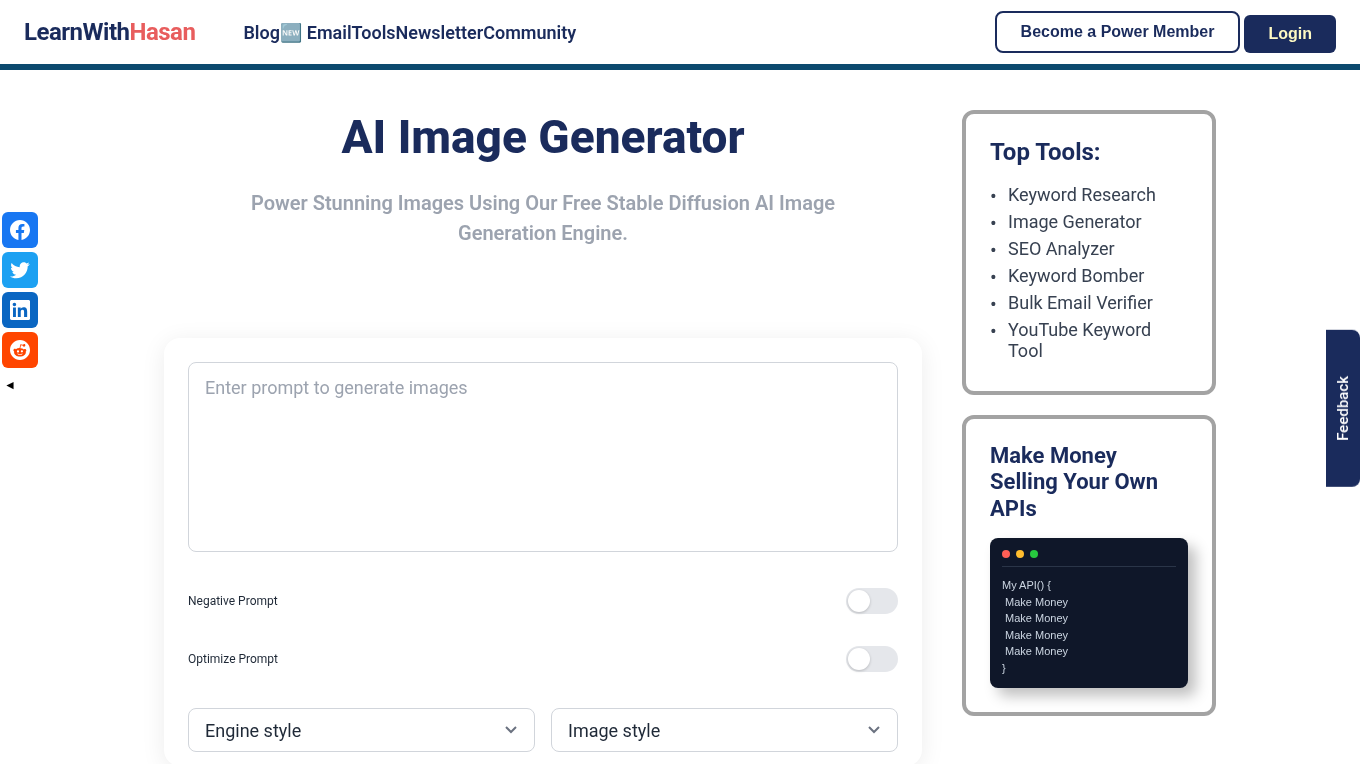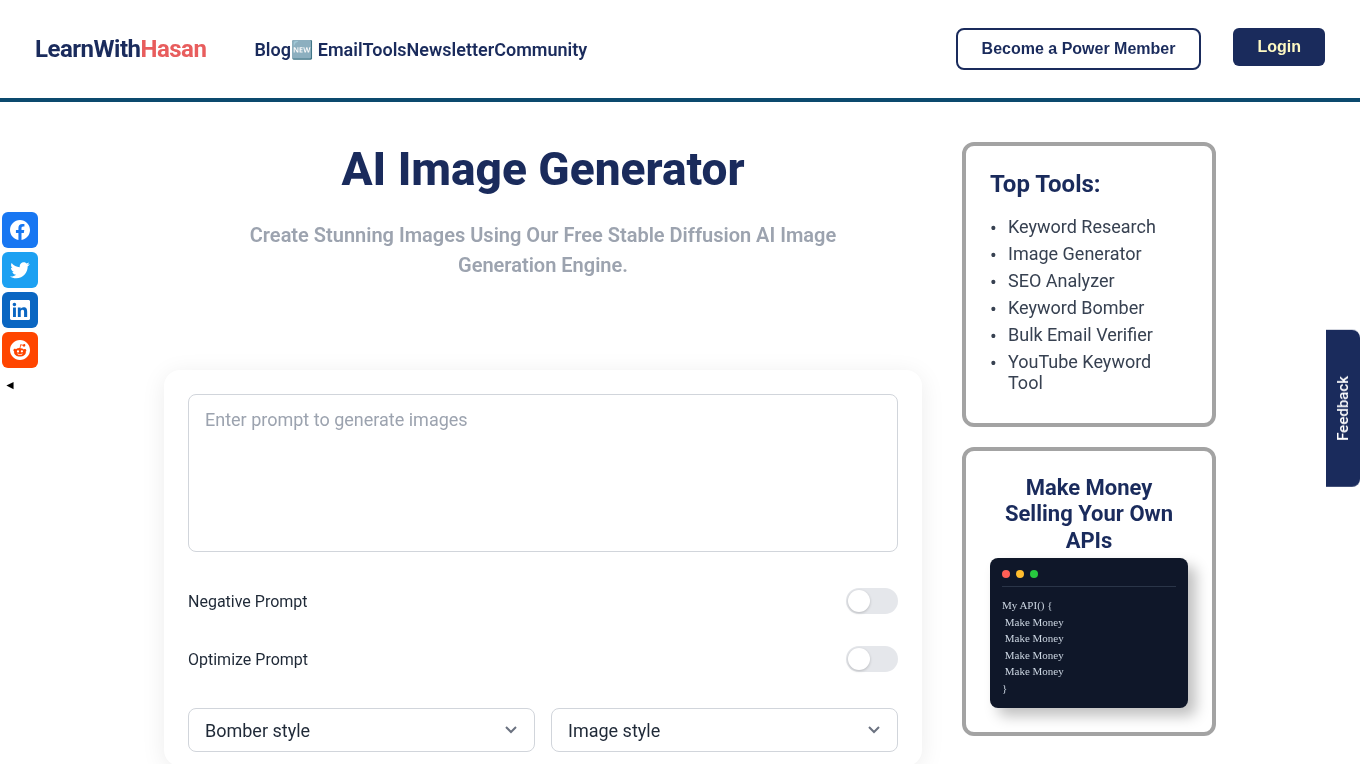--- a/index.html
+++ b/index.html
@@ -11,23 +11,23 @@
       font-family: -apple-system, BlinkMacSystemFont, 'Segoe UI', Roboto, Arial, sans-serif;
       background: #fff;
       width: 1360px;
       height: 764px;
       overflow: hidden;
       position: relative;
     }
     .header {
       display: flex;
       align-items: center;
-      padding: 20px 35px;
-      border-bottom: 4px solid #0c4a6e;
-      height: 102px;
+      padding: 20px 24px;
+      border-bottom: 6px solid #0c4a6e;
+      height: 70px;
     }
     .logo {
       font-size: 24px;
       font-weight: 700;
       color: #1a2b5c;
       letter-spacing: -0.5px;
     }
     .logo .accent {
       color: #e85d5d;
     }
@@ -37,22 +37,22 @@
     }
     .nav-item {
       font-size: 18px;
       font-weight: 600;
       color: #1a2b5c;
       cursor: pointer;
     }
     .header-right {
       margin-left: auto;
       display: flex;
-      gap: 32px;
-      align-items: flex-start;
+      gap: 4px;
+      align-items: flex-end;
     }
     .btn-outline {
       border: 2px solid #1a2b5c;
       background: #fff;
       color: #1a2b5c;
       font-size: 16px;
       font-weight: 600;
       padding: 10px 24px;
       border-radius: 8px;
       cursor: pointer;
@@ -97,40 +97,40 @@
       background: #fff;
       border-radius: 16px;
       box-shadow: 0 4px 24px rgba(0,0,0,0.08);
       padding: 24px 24px 14px;
       margin-top: 90px;
       margin-left: 0;
       margin-right: 0;
     }
     .prompt-input {
       width: 100%;
-      height: 158px;
+      height: 190px;
       border: 1px solid #d1d5db;
       border-radius: 8px;
       padding: 14px 16px;
       font-size: 18px;
       font-family: inherit;
       color: #6b7280;
       resize: none;
     }
     .prompt-input::placeholder {
       color: #9ca3af;
     }
     .toggle-row {
       display: flex;
       align-items: center;
       justify-content: space-between;
       margin-top: 32px;
     }
     .toggle-label {
-      font-size: 16px;
+      font-size: 12px;
       color: #1f2937;
     }
     .toggle {
       width: 52px;
       height: 26px;
       background: #e5e7eb;
       border-radius: 13px;
       position: relative;
       cursor: pointer;
     }
@@ -195,23 +195,22 @@
     .tool-item::before {
       content: '•';
       position: absolute;
       left: -18px;
       font-size: 20px;
     }
     .promo-title {
       font-size: 22px;
       font-weight: 700;
       color: #1a2b5c;
-      margin-bottom: 4px;
+      margin-bottom: 16px;
       line-height: 1.2;
-      text-align: center;
     }
     .code-block {
       background: #0f1729;
       border-radius: 8px;
       padding: 12px;
       position: relative;
       box-shadow: 8px 8px 14px rgba(0,0,0,0.25);
     }
     .code-dots {
       display: flex;
@@ -222,21 +221,21 @@
     }
     .dot {
       width: 8px;
       height: 8px;
       border-radius: 50%;
     }
     .dot-red { background: #ff5f56; }
     .dot-yellow { background: #ffbd2e; }
     .dot-green { background: #27c93f; }
     .code-text {
-      font-family: Liberation Serif, serif;
+      font-family: Liberation Sans, sans-serif;
       font-size: 11px;
       color: #cbd5e1;
       line-height: 1.5;
       white-space: pre;
     }
     .social-bar {
       position: fixed;
       left: 2px;
       top: 212px;
       display: flex;
@@ -299,42 +298,42 @@
   </nav>
   <div class="header-right">
     <button class="btn-outline">Become a Power Member</button>
     <button class="btn-primary">Login</button>
   </div>
 </div>
 
 <div class="content">
   <div class="main">
     <h1 class="page-title">AI Image Generator</h1>
-    <p class="page-subtitle">Create Stunning Images Using Our Free Stable Diffusion AI Image Generation Engine.</p>
+    <p class="page-subtitle">Power Stunning Images Using Our Free Stable Diffusion AI Image Generation Engine.</p>
 
     <div class="card">
       <textarea class="prompt-input" placeholder="Enter prompt to generate images" style=""></textarea>
 
       <div class="toggle-row">
         <span class="toggle-label">Negative Prompt</span>
         <div class="toggle">
           <div class="toggle-knob"></div>
         </div>
       </div>
 
       <div class="toggle-row">
         <span class="toggle-label">Optimize Prompt</span>
         <div class="toggle">
           <div class="toggle-knob"></div>
         </div>
       </div>
 
       <div class="select-row">
         <div class="select">
-          <span>Bomber style</span>
+          <span>Engine style</span>
           <svg class="chevron" viewBox="0 0 12 8">
               <path d="M1 1l5 5 5-5" stroke="#6b7280" stroke-width="2" fill="none"></path>
             </svg>
         </div>
         <div class="select">
           <span>Image style</span>
           <svg class="chevron" viewBox="0 0 12 8">
               <path d="M1 1l5 5 5-5" stroke="#6b7280" stroke-width="2" fill="none"></path>
             </svg>
         </div>

